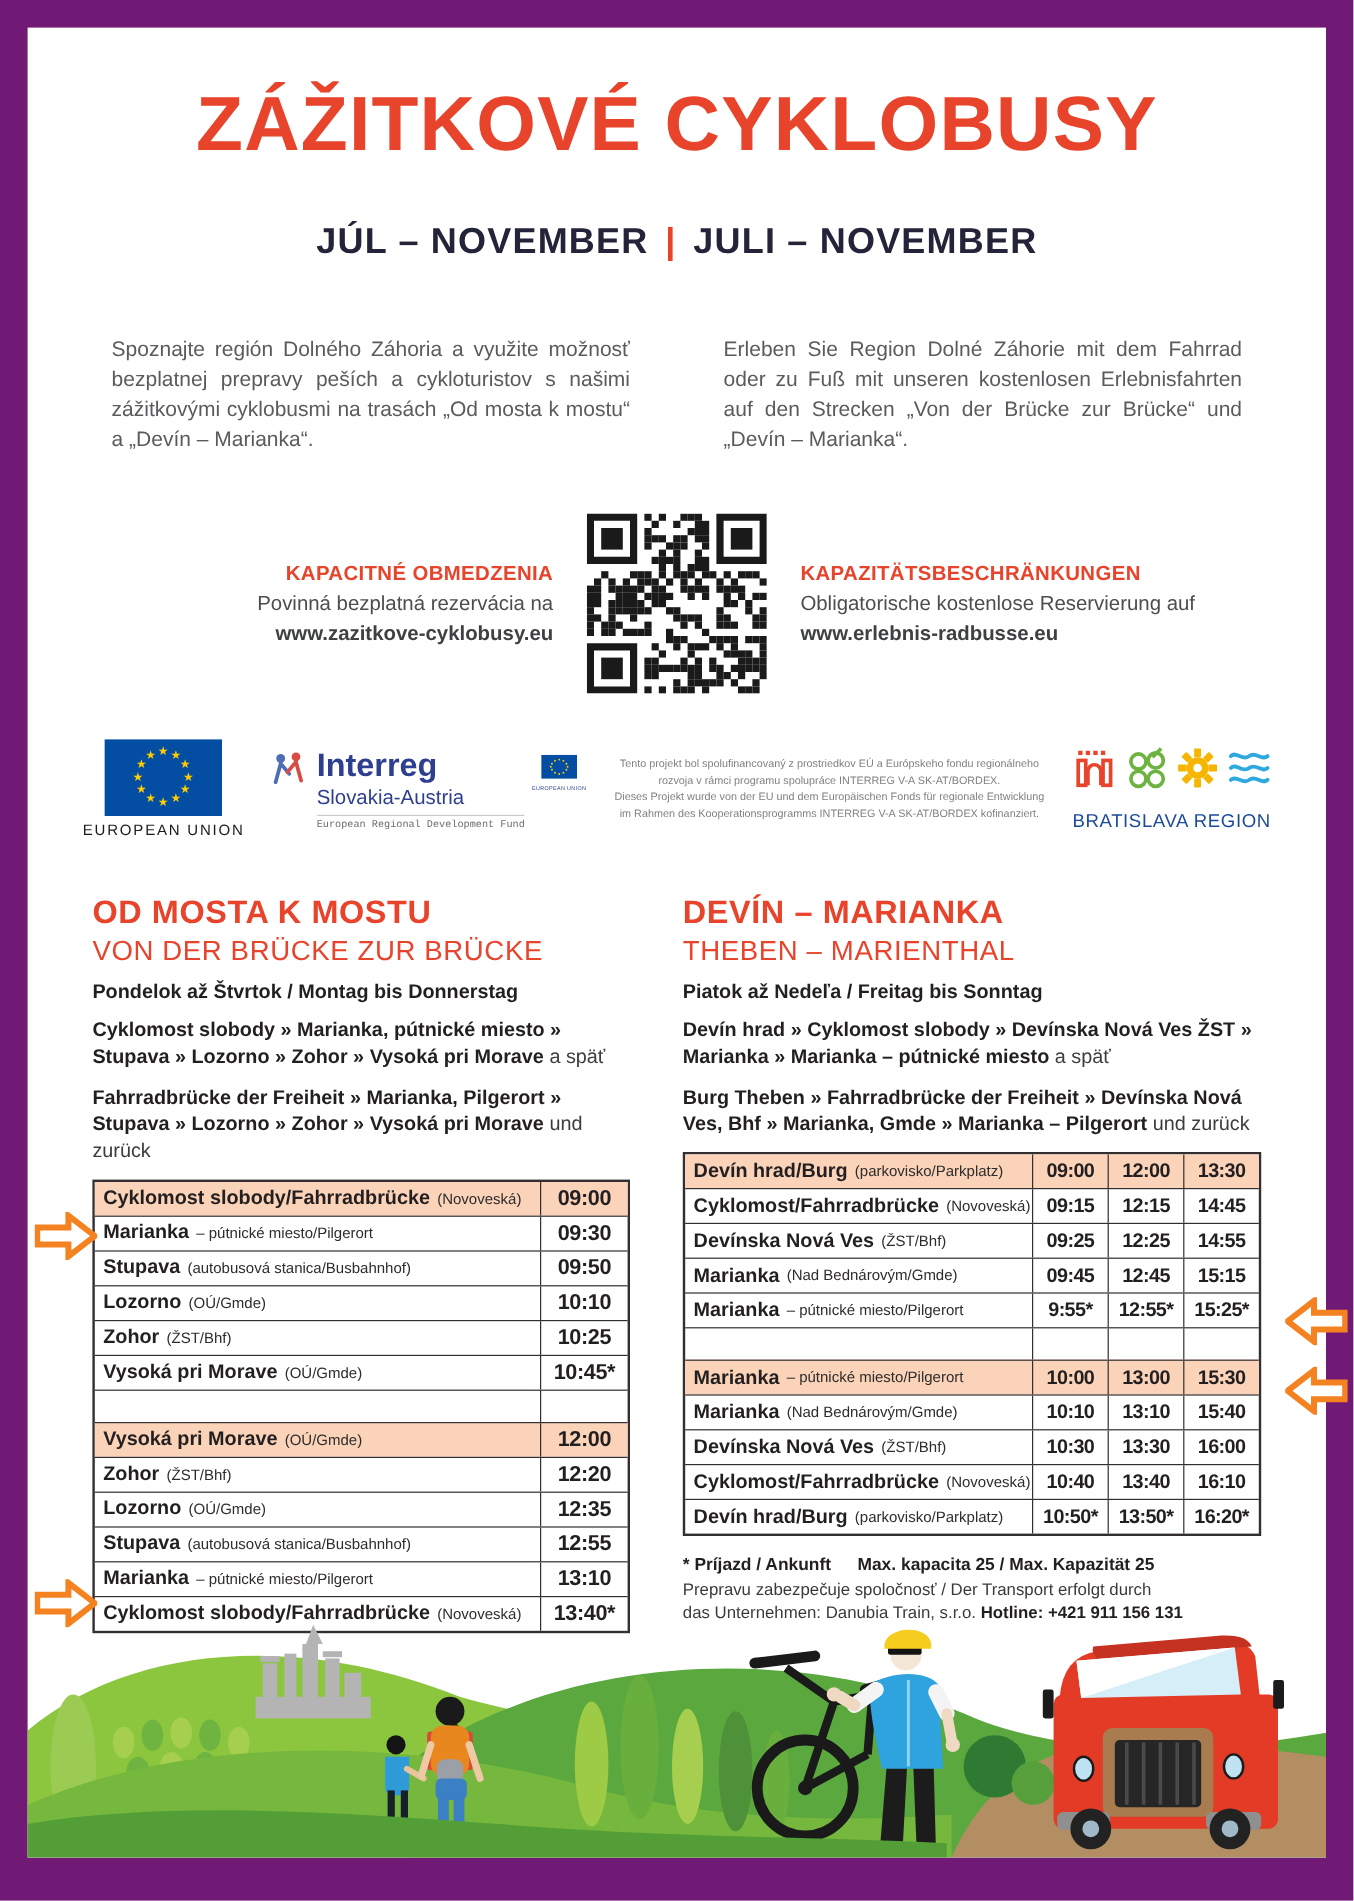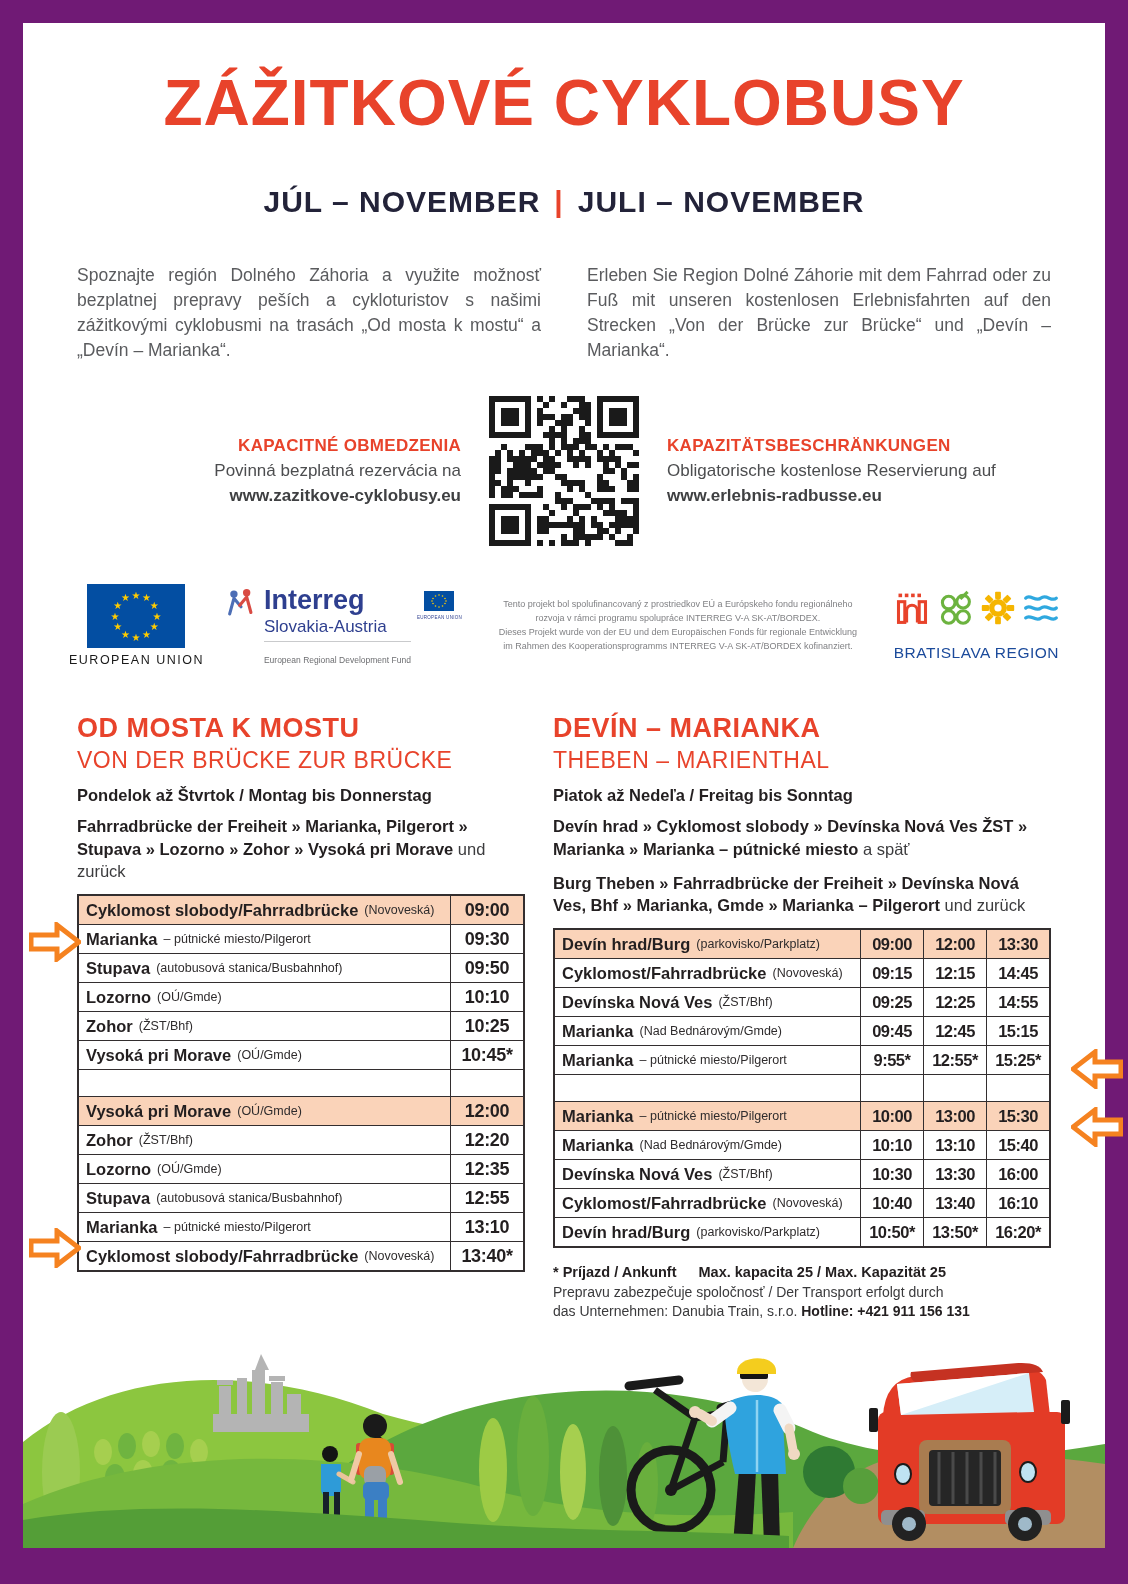--- a/index.html
+++ b/index.html
@@ -8,50 +8,50 @@
 
   
   .header{text-align:center;padding-top:48px;}
   .title1{margin:0;font-size:64px;font-weight:800;letter-spacing:1px;color:#e8432b;line-height:1;}
   .title2{margin:16px 0 0 0;font-size:64px;font-weight:800;letter-spacing:1px;color:#262324;line-height:1;}
   .season{margin-top:50px;font-size:30px;font-weight:bold;color:#232339;letter-spacing:1px;}
   .season .div{color:#e8432b;margin:0 14px;font-weight:bold;}
 
   
   .intro-row{display:flex;gap:46px;padding:0 54px;margin-top:44px;}
-  .intro-row p{flex:1;margin:0;font-size:17.5px;line-height:1.42;color:#5a5b5e;text-align:justify;}
+  .intro-row p{flex:1;margin:16px;font-size:17.5px;line-height:1.42;color:#5a5b5e;text-align:justify;}
 
   
   .qr-row{display:flex;justify-content:center;align-items:center;gap:28px;margin-top:34px;}
   .res{width:330px;font-size:17px;color:#4c4d4f;line-height:1.45;}
   .res.sk{text-align:right;}
   .res.de{text-align:left;}
   .res .hd{color:#e8432b;font-weight:bold;letter-spacing:.3px;}
   .res .url{font-weight:bold;color:#3f4042;}
   .qr-box{width:150px;height:150px;flex:none;}
 
   
   .logos-row{display:flex;align-items:center;gap:20px;padding:0 46px;margin-top:38px;}
   .eu-logo{flex:none;text-align:center;}
   .eu-flag{display:block;margin:0 auto;}
   .eu-cap{font-size:12.5px;letter-spacing:1.5px;color:#1a1a1a;margin-top:5px;}
   .interreg{flex:none;display:flex;align-items:flex-start;gap:6px;}
   .ig-text{line-height:1;}
   .ig-title{font-size:27px;font-weight:bold;color:#2e3f8f;}
   .ig-sub{font-size:17px;color:#2e3f8f;margin-top:4px;}
-  .ig-fund{font-size:8.5px;color:#6d6e71;margin-top:6px;border-top:1px solid #c9cacc;padding-top:14px;}
+  .ig-fund{font-size:8.5px;color:#6d6e71;margin-top:6px;border-top:1px solid #c9cacc;padding-top:3px;font-family:Liberation Mono, monospace;}
   .ig-flag{margin-top:4px;text-align:center;}
   .ig-flag-cap{font-size:4.5px;color:#2e3f8f;letter-spacing:.3px;}
   .funding{flex:1;text-align:center;font-size:9px;line-height:1.55;color:#808184;}
   .brat-logo{flex:none;text-align:center;}
   .brat-icons{display:flex;gap:7px;justify-content:center;align-items:center;}
   .brat-cap{font-size:15.5px;font-weight:normal;color:#1b4a9b;letter-spacing:.5px;margin-top:18px;}
 
   
-  .routes-row{display:flex;gap:28px;padding:0 54px;margin-top:46px;}
+  .routes-row{display:flex;gap:44px;padding:0 54px;margin-top:46px;}
   .route-col.left{width:448px;flex:none;}
   .route-col.right{flex:1;min-width:0;}
   .rt-title{margin:0;font-size:27px;font-weight:800;color:#e8432b;letter-spacing:.5px;}
   .rt-sub{margin:3px 0 12px 0;font-size:23px;font-weight:400;color:#e8432b;letter-spacing:.5px;}
   .rt-days{margin:0 0 10px 0;font-size:16.5px;font-weight:bold;color:#231f20;}
   .rt-route{margin:0 0 12px 0;font-size:16.5px;line-height:1.35;color:#231f20;}
   .rt-route .b{font-weight:bold;}
   .rt-route .sfx{font-weight:400;color:#3c3c3e;}
 
   
@@ -455,20 +455,21 @@
         <div class="brat-cap">BRATISLAVA REGION</div>
       </div>
     </div>
 
     <div class="routes-row">
 
       <div class="route-col left">
         <h2 class="rt-title">OD MOSTA K MOSTU</h2>
         <div class="rt-sub">VON DER BRÜCKE ZUR BRÜCKE</div>
         <p class="rt-days">Pondelok až Štvrtok / Montag bis Donnerstag</p>
+        <p class="rt-route"><span class="b">Cyklomost slobody » Marianka, pútnické miesto » Stupava » Lozorno » Zohor » Vysoká pri Morave</span><span class="sfx"> a späť</span></p>
         <p class="rt-route"><span class="b">Fahrradbrücke der Freiheit » Marianka, Pilgerort » Stupava » Lozorno » Zohor » Vysoká pri Morave</span><span class="sfx"> und zurück</span></p>
         <div class="tt left" id="table-left">
             <div class="tt-row hl">
               <div class="tt-stop">
                 <span class="tt-nm">Cyklomost slobody/Fahrradbrücke</span>
                 <span class="tt-nt">(Novoveská)</span>
               </div>
               <div class="tt-time">09:00</div>
             </div>
             <div class="tt-row">

